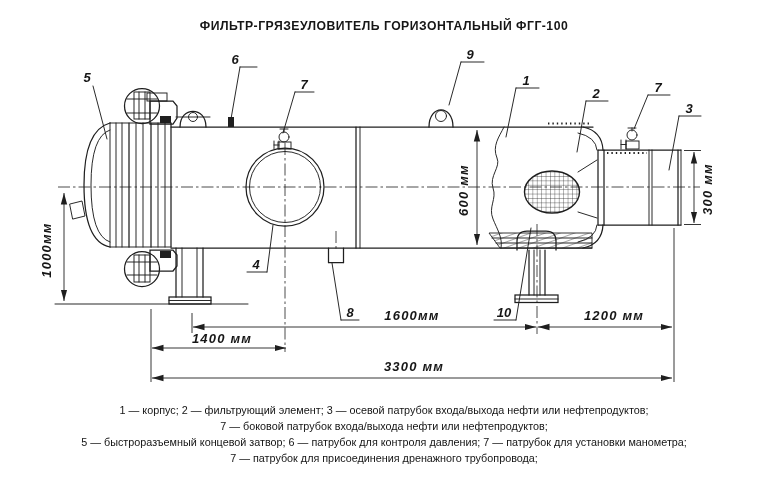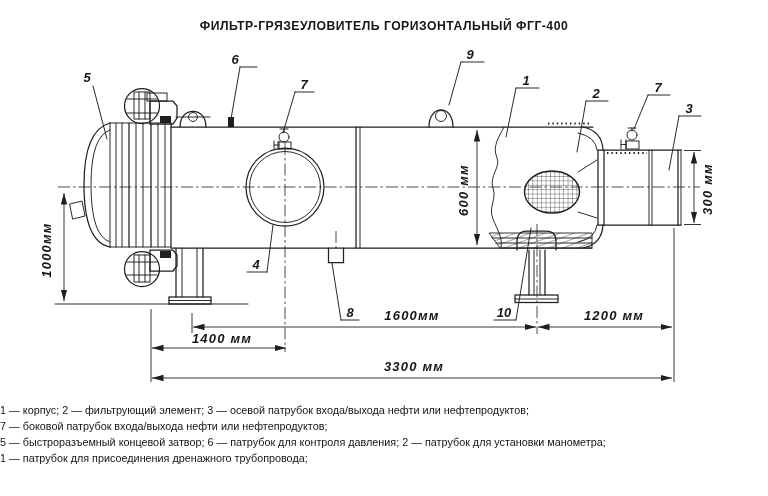--- a/index.html
+++ b/index.html
@@ -1,39 +1,39 @@
 <!DOCTYPE html>
 <html><head>
 <meta charset="utf-8">
 <style>
   html,body{margin:0;padding:0;background:#ffffff;}
   .page{position:relative;width:768px;height:496px;background:#ffffff;overflow:hidden;
         font-family:"Liberation Sans", sans-serif;color:#1f1f1f;}
   .title{position:absolute;top:19px;left:0;width:768px;text-align:center;
          font-size:12.2px;font-weight:bold;letter-spacing:.5px;color:#161616;}
-  .legend{position:absolute;top:402px;left:0;width:768px;
+  .legend{position:absolute;top:402px;left:0;width:768px;text-align:center;
           font-size:10.8px;line-height:16px;color:#141414;}
   svg{position:absolute;left:0;top:0;}
   .s{fill:none;stroke:#1f1f1f;stroke-width:1.25;stroke-linecap:round;}
   .t{fill:none;stroke:#1f1f1f;stroke-width:0.95;stroke-linecap:round;}
   .cl{fill:none;stroke:#1f1f1f;stroke-width:0.8;stroke-dasharray:12 3 2.5 3;}
   .dm{fill:none;stroke:#1f1f1f;stroke-width:0.9;}
   .dot{fill:none;stroke:#1f1f1f;stroke-width:1.9;stroke-dasharray:1.4 3;}
   .fill{fill:#1f1f1f;stroke:none;}
   .num{font-family:"Liberation Sans",sans-serif;font-style:italic;font-weight:600;
        font-size:13px;fill:#161616;text-anchor:middle;}
   .dim{font-family:"Liberation Sans",sans-serif;font-style:italic;font-weight:600;
        font-size:13px;fill:#161616;text-anchor:middle;letter-spacing:1.2px;}
 </style>
 </head>
 <body>
 
 <div class="page">
 
-  <div class="title">ФИЛЬТР-ГРЯЗЕУЛОВИТЕЛЬ ГОРИЗОНТАЛЬНЫЙ ФГГ-400</div>
+  <div class="title">ФИЛЬТР-ГРЯЗЕУЛОВИТЕЛЬ ГОРИЗОНТАЛЬНЫЙ ФГГ-100</div>
 
   <svg width="768" height="496" viewBox="0 0 768 496">
     <defs>
       <marker id="arr" viewBox="0 0 12 8" refX="11.5" refY="4" markerWidth="12" markerHeight="8" orient="auto-start-reverse" markerUnits="userSpaceOnUse">
         <path d="M0,0.8 L11.5,4 L0,7.2 Z" fill="#1f1f1f"></path>
       </marker>
       <pattern id="grid" width="4.4" height="4.4" patternUnits="userSpaceOnUse">
         <path d="M4.4,0 L0,0 0,4.4" fill="none" stroke="#1f1f1f" stroke-width="0.7"></path>
       </pattern>
       <pattern id="hatch" width="5" height="5" patternUnits="userSpaceOnUse" patternTransform="rotate(70)">
@@ -285,17 +285,17 @@
         <line class="t" x1="516" y1="320" x2="531" y2="228"></line>
         <line class="t" x1="494" y1="320" x2="516" y2="320"></line>
         <text class="num" x="504" y="317">10</text>
       </g>
     </g>
   </svg>
 
   <div class="legend">
     <div>1 — корпус; 2 — фильтрующий элемент; 3 — осевой патрубок входа/выхода нефти или нефтепродуктов;</div>
     <div>7 — боковой патрубок входа/выхода нефти или нефтепродуктов;</div>
-    <div>5 — быстроразъемный концевой затвор; 6 — патрубок для контроля давления; 2 — патрубок для установки манометра;</div>
-    <div>1 — патрубок для присоединения дренажного трубопровода;</div>
+    <div>5 — быстроразъемный концевой затвор; 6 — патрубок для контроля давления; 7 — патрубок для установки манометра;</div>
+    <div>7 — патрубок для присоединения дренажного трубопровода;</div>
   </div>
 
 </div>
 
 </body></html>

